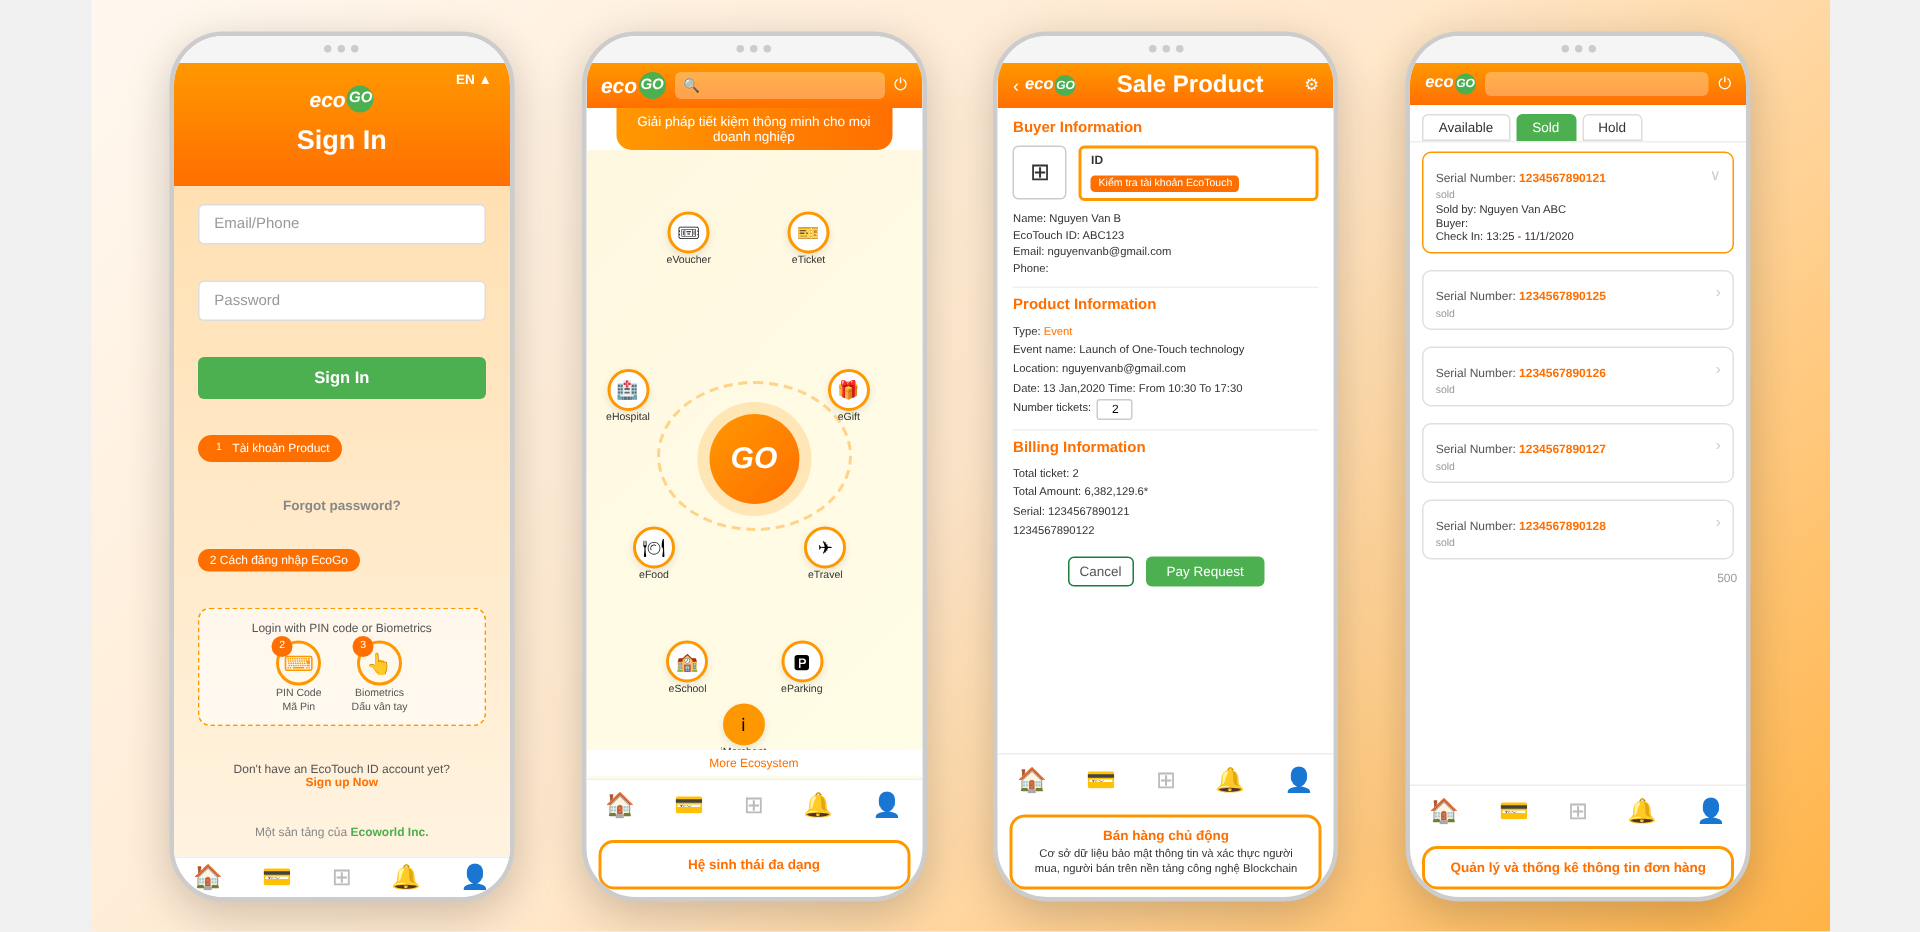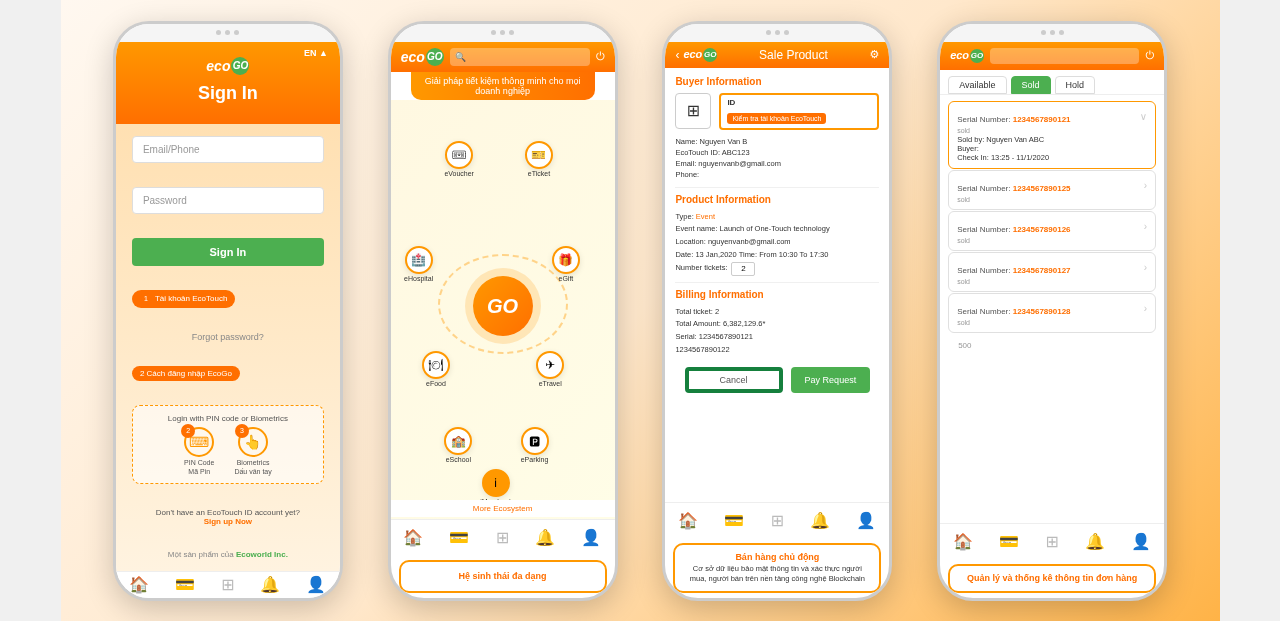--- a/index.html
+++ b/index.html
@@ -114,20 +114,21 @@
       font-size: 8px;
       display: inline-flex;
       align-items: center;
       gap: 3px;
       width: fit-content;
     }
     .p1-forgot {
       color: #888;
       font-size: 9px;
       text-align: center;
+      font-weight: bold;
     }
     .p1-3ways-badge {
       background: #ff6f00;
       border-radius: 10px;
       padding: 3px 8px;
       color: #fff;
       font-size: 8px;
       width: fit-content;
     }
     .p1-login-options {
@@ -322,21 +323,21 @@
     
     .p3-header {
       background: linear-gradient(180deg, #ff9800 0%, #ff6f00 100%);
       padding: 6px 10px;
       display: flex;
       align-items: center;
       justify-content: space-between;
     }
     .p3-header-left { display: flex; align-items: center; gap: 4px; }
     .p3-back { color: #fff; font-size: 12px; }
-    .p3-title { color: #fff; font-size: 12px; font-weight: normal; }
+    .p3-title { color: #fff; font-size: 16px; font-weight: bold; }
     .p3-body {
       flex: 1;
       background: #fff;
       overflow: hidden;
       padding: 8px 10px;
       display: flex;
       flex-direction: column;
       gap: 6px;
     }
     .p3-section-title {
@@ -389,25 +390,25 @@
       font-size: 8px;
     }
     .p3-billing-info { font-size: 7.5px; color: #333; line-height: 1.7; }
     .p3-action-row {
       display: flex;
       gap: 8px;
       justify-content: center;
       margin-top: 4px;
     }
     .p3-cancel-btn {
-      border: 4px solid #15803d;
+      border: 1px solid #15803d;
       background: #fff;
       color: #555;
       border-radius: 4px;
-      padding: 4px 31px;
+      padding: 4px 7px;
       font-size: 9px;
       cursor: pointer;
     }
     .p3-pay-btn {
       background: #4caf50;
       color: #fff;
       border: none;
       border-radius: 4px;
       padding: 4px 14px;
       font-size: 9px;
@@ -453,42 +454,42 @@
     }
     .p4-tab {
       border-radius: 4px 4px 0 0;
       padding: 3px 10px;
       font-size: 9px;
       border: 1px solid #ddd;
       cursor: pointer;
     }
     .p4-tab.active { background: #4caf50; color: #fff; border-color: #4caf50; }
     .p4-tab.inactive { background: #fff; color: #333; }
-    .p4-serial-list { padding: 6px 8px; display: flex; flex-direction: column; gap: 1px; }
+    .p4-serial-list { padding: 6px 8px; display: flex; flex-direction: column; gap: 11px; }
     .p4-serial-item {
       border: 1px solid #e0e0e0;
       border-radius: 6px;
       padding: 6px 8px;
       display: flex;
       flex-direction: column;
       gap: 1px;
     }
     .p4-serial-row {
       display: flex;
       align-items: center;
       justify-content: space-between;
     }
     .p4-serial-label { font-size: 8px; color: #555; }
     .p4-serial-value { font-size: 8px; font-weight: bold; color: #ff6f00; }
     .p4-serial-status { font-size: 7px; color: #999; }
     .p4-chevron { font-size: 10px; color: #ccc; }
     .p4-sold-info { font-size: 7.5px; color: #333; }
     .p4-500-badge {
-      text-align: left;
-      padding: 2px 18px;
+      text-align: right;
+      padding: 2px 6px;
       font-size: 8px;
       color: #999;
     }
     .p4-desc-box {
       background: #fff;
       border: 2px solid #ff9800;
       border-radius: 10px;
       padding: 6px 10px;
       margin: 5px 8px;
       font-size: 7.5px;
@@ -539,21 +540,21 @@
           <span class="go-circle">GO</span>
         </div>
         <div class="p1-signin-title">Sign In</div>
       </div>
       <div class="p1-body">
         <div class="p1-input">Email/Phone</div>
         <div class="p1-input">Password</div>
         <button class="p1-btn-signin">Sign In</button>
         <div class="p1-taokoan-badge">
           <span style="background:#ff6f00;border-radius:50%;width:12px;height:12px;display:inline-flex;align-items:center;justify-content:center;font-size:7px;">1</span>
-          <span>Tài khoản EcoTouch</span>
+          <span>Tài khoản Product</span>
         </div>
         <div class="p1-forgot">Forgot password?</div>
         <div class="p1-3ways-badge">2 Cách đăng nhập EcoGo</div>
         <div class="p1-login-options">
           <div class="p1-login-subtitle">Login with PIN code or Biometrics</div>
           <div class="p1-icons-row">
             <div class="p1-icon-item">
               <div class="p1-icon-circle">
                 <span class="p1-badge-num">2</span>
                 ⌨
@@ -569,21 +570,21 @@
               <div class="p1-icon-label">Biometrics</div>
               <div class="p1-icon-label">Dấu vân tay</div>
             </div>
           </div>
         </div>
         <div class="p1-no-account">
           <span>Don't have an EcoTouch ID account yet?</span><br>
           <span class="p1-signup-link">Sign up Now</span>
         </div>
         <div class="p1-ecoworldbrand">
-          <span>Một sản phẩm của</span> <b>Ecoworld Inc.</b>
+          <span>Một sản tảng của</span> <b>Ecoworld Inc.</b>
         </div>
       </div>
       <div class="p1-bottom-nav">
         <span class="nav-icon">🏠</span>
         <span class="nav-icon">💳</span>
         <span class="nav-icon">⊞</span>
         <span class="nav-icon">🔔</span>
         <span class="nav-icon">👤</span>
       </div>
     </div>

